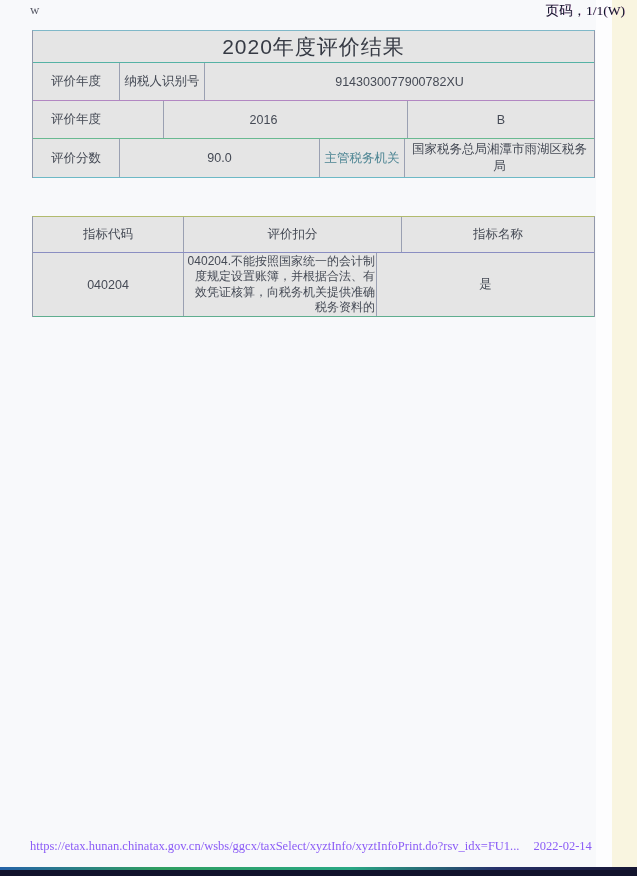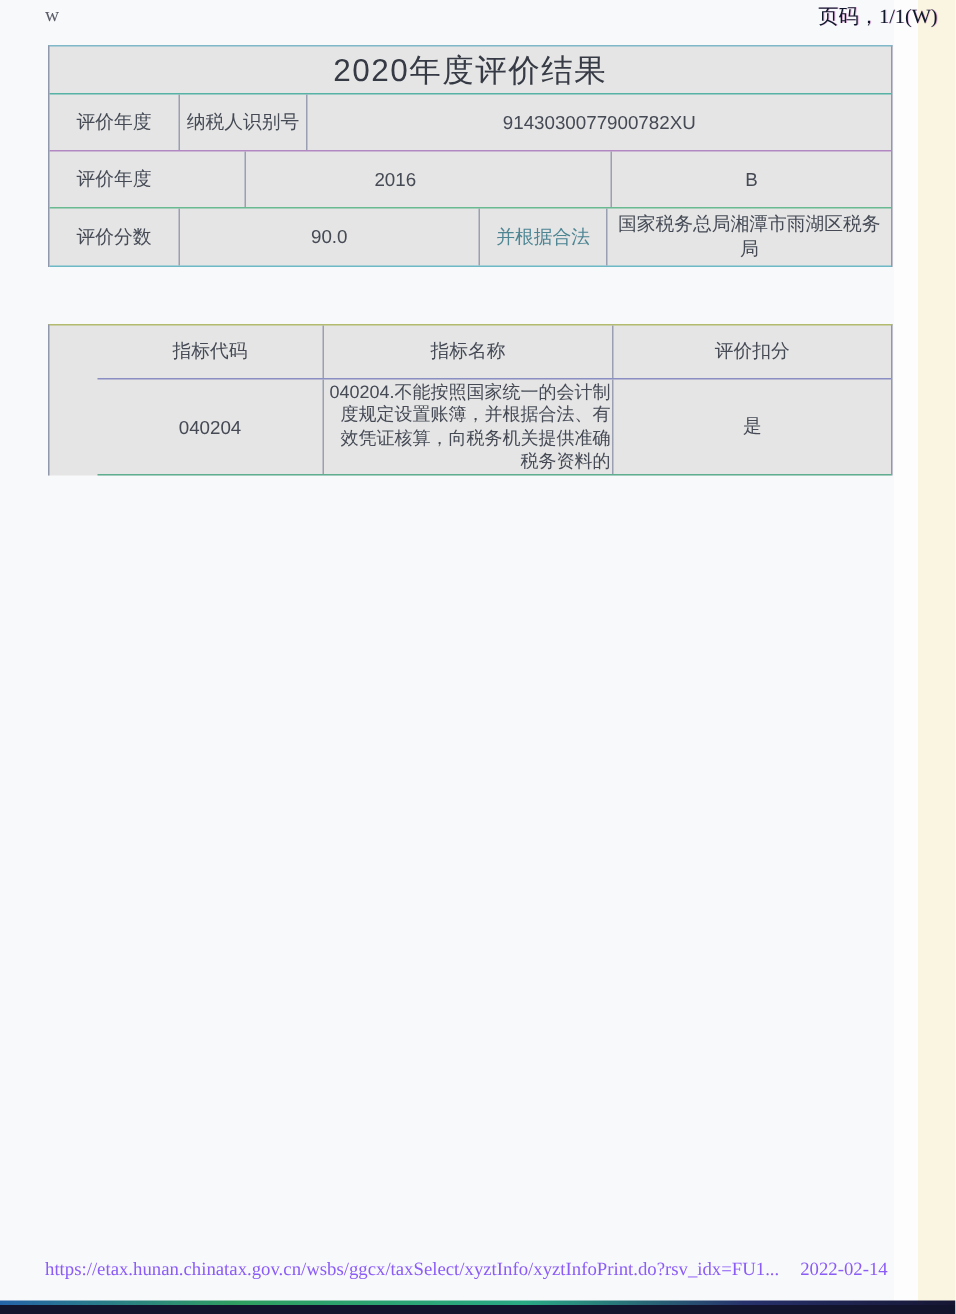--- a/index.html
+++ b/index.html
@@ -37,21 +37,21 @@
   .row-b{height:38px;border-bottom:1px solid #69b991;gap:44px;}
   .row-c{height:39px;border-bottom:1px solid #6db9c6;}
   .section-row{height:35px;border-bottom:1px solid #ba85c0;}
   .c1{width:86px;}
   .c2{width:200px;}
   .c3{width:85px;}
   .c4{flex:1;}
   .teal-label{color:#4d8593;}
 
   
-  #tbl2{top:216px;border-top:1px solid #b2bb6e;padding-left:32px;}
+  #tbl2{top:216px;border-top:1px solid #b2bb6e;}
   .hdr-row{height:36px;border-bottom:1px solid #8a8ec2;}
   .data-row{height:64px;border-bottom:1px solid #5fae8f;}
   .d1{width:150px;}
   .d2{width:193px;}
   .d3{flex:1;}
   .wrap-cell{font-size:12px;line-height:15.5px;padding:2px 1px;text-align:right;}
 
   
   .footer{position:absolute;left:30px;top:839px;font-family:"Liberation Serif",serif;
           font-size:12.5px;color:#8b5cf6;white-space:nowrap;}
@@ -81,31 +81,31 @@
 
     <div class="row row-b">
       <div class="cell c1">评价年度</div>
       <div class="cell c2">2016</div>
       <div class="cell c4">B</div>
     </div>
 
     <div class="row row-c">
       <div class="cell c1">评价分数</div>
       <div class="cell c2">90.0</div>
-      <div class="cell c3 teal-label">并根据合法</div>
+      <div class="cell c3 teal-label">主管税务机关</div>
       <div class="cell c4">国家税务总局湘潭市雨湖区税务局</div>
     </div>
 
   </div>
 
   <div class="tbl" id="tbl2">
     <div class="row hdr-row">
       <div class="cell d1">指标代码</div>
+      <div class="cell d3">评价扣分</div>
       <div class="cell d2">指标名称</div>
-      <div class="cell d3">评价扣分</div>
     </div>
     <div class="row data-row">
       <div class="cell d1">040204</div>
       <div class="cell d2 wrap-cell">040204.不能按照国家统一的会计制度规定设置账簿，并根据合法、有效凭证核算，向税务机关提供准确税务资料的</div>
       <div class="cell d3">是</div>
     </div>
   </div>
 
   <div class="footer">
     <span>https://etax.hunan.chinatax.gov.cn/wsbs/ggcx/taxSelect/xyztInfo/xyztInfoPrint.do?rsv_idx=FU1...</span><span class="date">2022-02-14</span>

